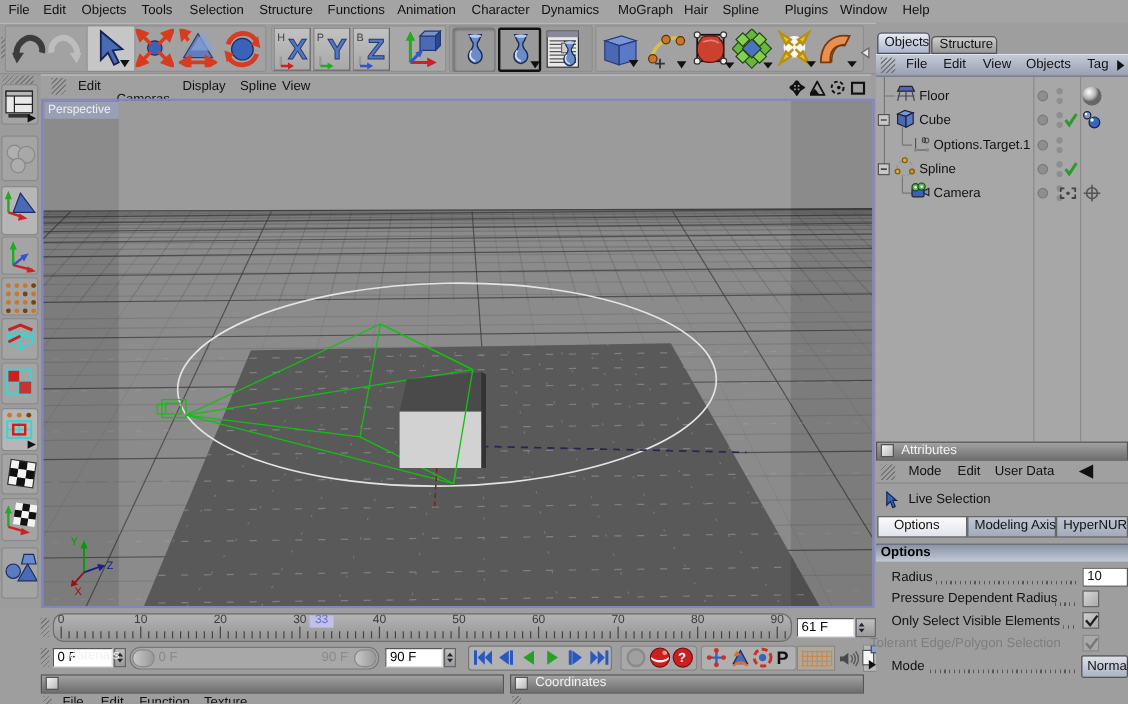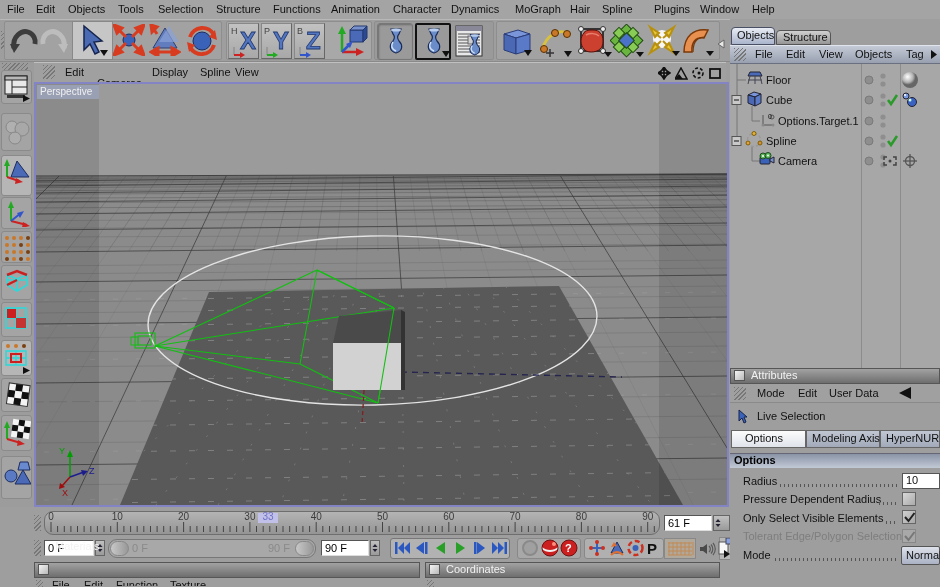--- a/index.html
+++ b/index.html
@@ -952,21 +952,21 @@
     <div style="position:absolute;left:906px;top:474px;font:normal 11px 'Liberation Sans',sans-serif;color:#111;white-space:nowrap">10</div>
     <div style="position:absolute;left:743px;top:493px;font:normal 11px 'Liberation Sans',sans-serif;color:#111;white-space:nowrap">Pressure Dependent Radius</div>
     <div style="position:absolute;left:879px;top:502px;width:18px;height:3px;background:repeating-linear-gradient(90deg,#555 0 1px,transparent 1px 4px)"></div>
     <div class="abs" style="left:902px;top:492px;width:14px;height:14px;background:linear-gradient(135deg,#d8d8d8,#aaa);border:1px solid #666"></div>
     <div style="position:absolute;left:743px;top:512px;font:normal 11px 'Liberation Sans',sans-serif;color:#111;white-space:nowrap">Only Select Visible Elements</div>
     <div style="position:absolute;left:886px;top:521px;width:11px;height:3px;background:repeating-linear-gradient(90deg,#555 0 1px,transparent 1px 4px)"></div>
     <div class="abs" style="left:902px;top:510px;width:14px;height:14px;background:linear-gradient(135deg,#d0d0d0,#a8a8a8);border:1px solid #666"></div>
     <svg class="abs" style="left:903px;top:511px" width="13" height="13">
       <path d="M2 6 l3.5 4 l6 -8" stroke="#222" stroke-width="2" fill="none"></path>
     </svg>
-    <div style="position:absolute;left:743px;top:530px;font:normal 11px 'Liberation Sans',sans-serif;color:#7e7e7e;white-space:nowrap">Tolerant Edge/Polygon Selection</div>
+    <div style="position:absolute;left:725px;top:530px;font:normal 11px 'Liberation Sans',sans-serif;color:#7e7e7e;white-space:nowrap">Tolerant Edge/Polygon Selection</div>
     <div class="abs" style="left:902px;top:529px;width:14px;height:14px;background:#a8a8a8;border:1px solid #888"></div>
     <svg class="abs" style="left:903px;top:530px" width="13" height="13">
       <path d="M2 6 l3.5 4 l6 -8" stroke="#777" stroke-width="2" fill="none"></path>
     </svg>
     <div style="position:absolute;left:743px;top:549px;font:normal 11px 'Liberation Sans',sans-serif;color:#111;white-space:nowrap">Mode</div>
     <div style="position:absolute;left:775px;top:558px;width:122px;height:3px;background:repeating-linear-gradient(90deg,#555 0 1px,transparent 1px 4px)"></div>
     <div class="abs" style="left:901px;top:546px;width:39px;height:19px;background:linear-gradient(#dde1ea,#aab2c4);border:1px solid #555;border-radius:2px"></div>
     <div style="position:absolute;left:906px;top:549px;font:normal 11px 'Liberation Sans',sans-serif;color:#111;white-space:nowrap">Normal</div>
   </div>
 </body></html>

